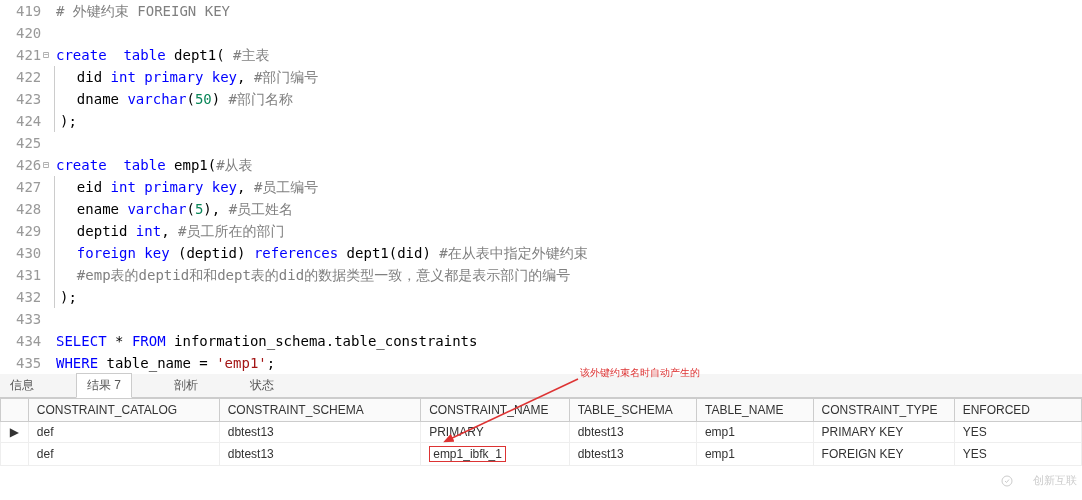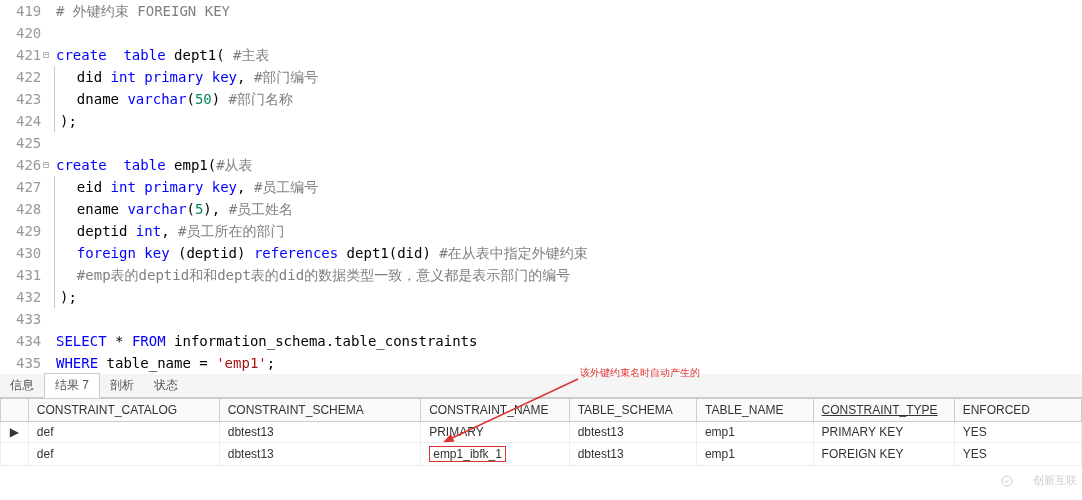--- a/index.html
+++ b/index.html
@@ -7,37 +7,37 @@
     .code-area { background: #fff; }
     .code-line { display: flex; line-height: 22px; height: 22px; }
     .line-num { width: 40px; text-align: right; color: #999; padding-right: 6px; font-family: Consolas, monospace; user-select: none; padding-left: 16px; }
     .fold-gutter { width: 12px; text-align: center; color: #999; font-size: 10px; }
     .indent-line { width: 2px; border-left: 1px solid #ccc; margin-left: 2px; }
     .code-content { padding-left: 4px; white-space: pre; font-family: Consolas, "Microsoft YaHei", monospace; }
     .kw { color: #0000FF; }
     .num { color: #098658; }
     .str { color: #A31515; }
     .cmt { color: #808080; }
-    .tabs-area { display: flex; border-bottom: 1px solid #ccc; background: #f5f5f5; height: 24px; align-items: flex-end; }
+    .tabs-area { display: flex; border-bottom: 1px solid #ccc; background: #f5f5f5; height: 24px; align-items: flex-end; gap: 32px; }
     .tab { padding: 3px 10px; font-size: 12px; cursor: pointer; color: #555; font-family: "Microsoft YaHei", sans-serif; }
     .tab.active { background: #fff; border: 1px solid #ccc; border-bottom: 1px solid #fff; margin-bottom: -1px; }
     .result-table { border-collapse: collapse; font-size: 12px; font-family: "Microsoft YaHei", Arial, sans-serif; width: 100%; padding-left: 48px; }
     .result-table th { text-align: left; padding: 4px 8px; border: 1px solid #ccc; background: #fafafa; font-weight: normal; color: #333; height: 22px; }
     .result-table td { padding: 3px 8px; border: 1px solid #eee; color: #333; height: 20px; }
     .row-marker { width: 12px; color: #888; text-align: center; }
     .header-box { border: 1.5px solid #d33; }
     .cell-box { border: 1.5px solid #d33; display: inline-block; padding: 0 3px; }
     .annotation { position: absolute; color: #d33; font-size: 10px; font-family: "Microsoft YaHei", sans-serif; }
     .arrow-svg { position: absolute; pointer-events: none; }
     .col-catalog { width: 180px; }
     .col-schema { width: 190px; }
     .col-name { width: 140px; }
     .col-tschema { width: 120px; }
     .col-tname { width: 110px; }
-    .col-type { width: 120px; text-decoration: underline; }
+    .col-type { width: 120px; }
     .col-enforced { width: 120px; }
     .watermark { position: absolute; right: 5px; bottom: 12px; color: #ccc; font-size: 11px; font-family: Arial, sans-serif; display: flex; align-items: center; gap: 20px; }
     .watermark svg { fill: #ccc; }
   </style>
 </head>
 <body>
 
 <div class="code-area" id="code-area">
     <div class="code-line">
       <span class="line-num">419</span>

